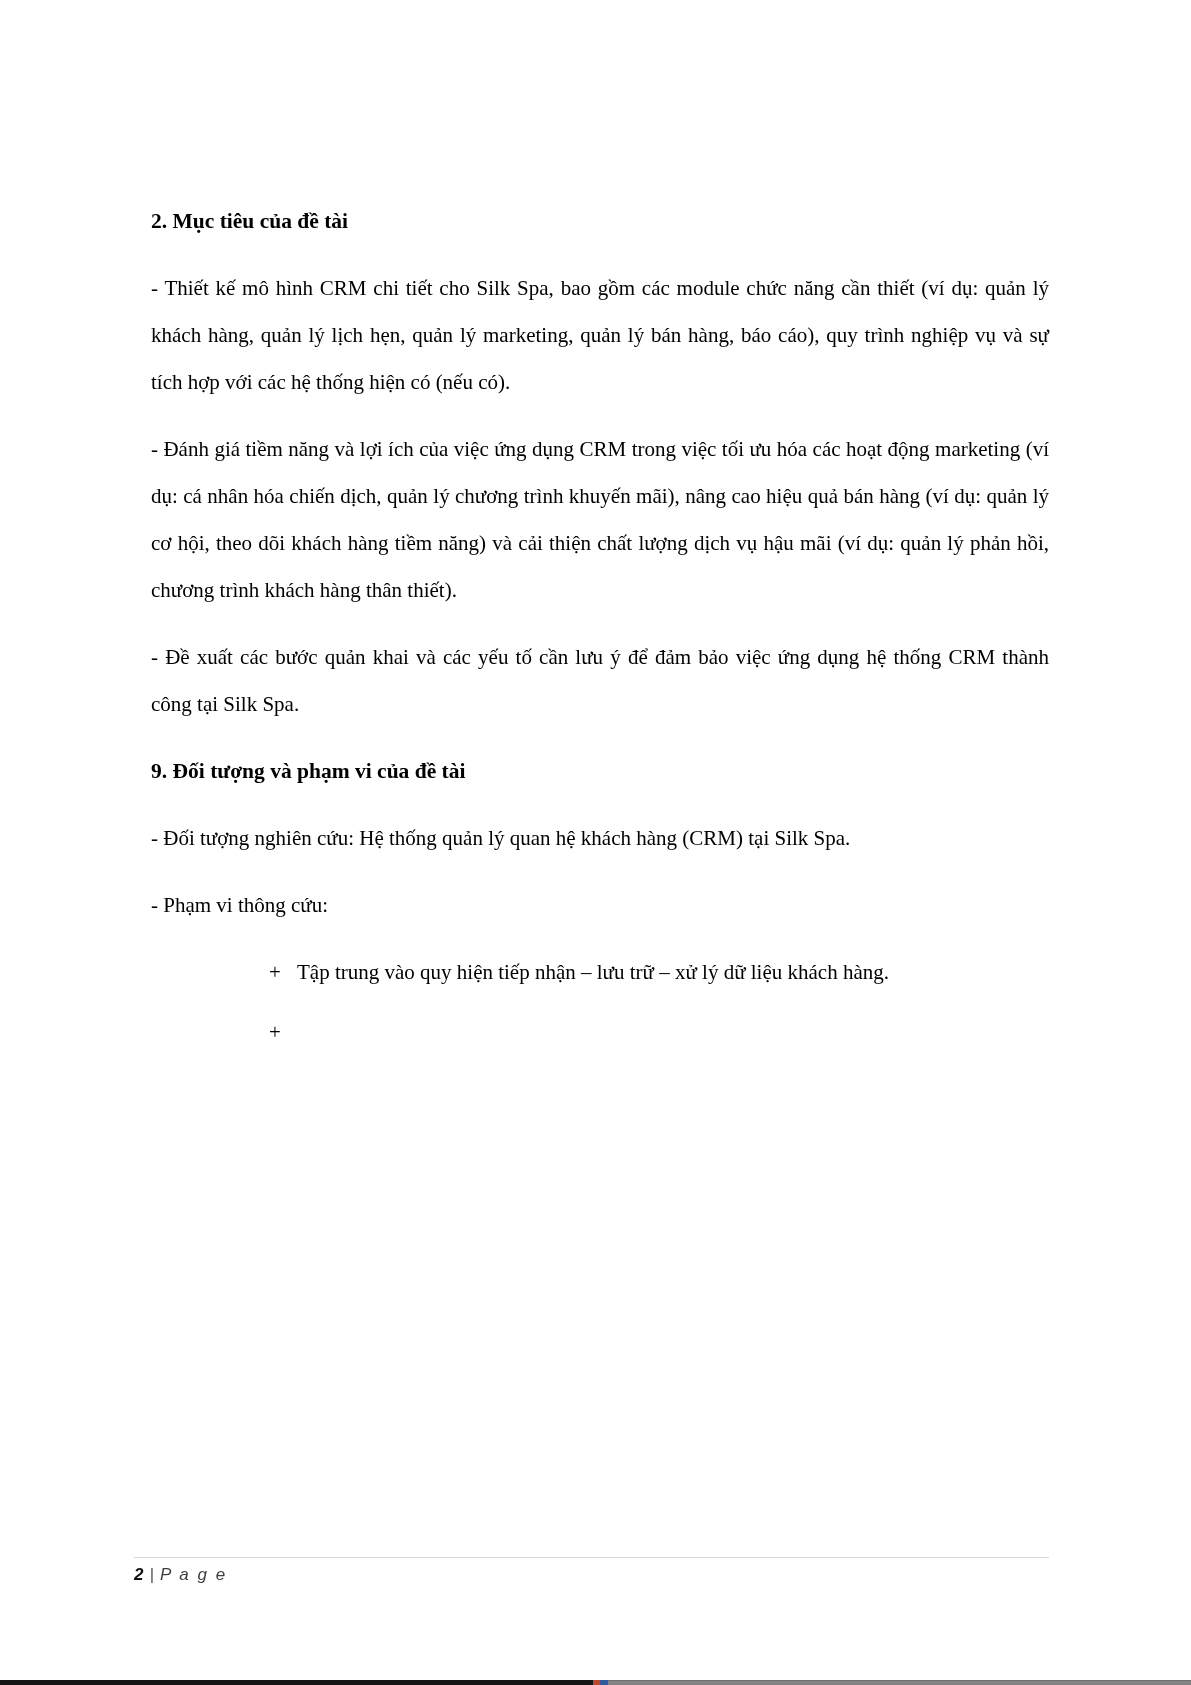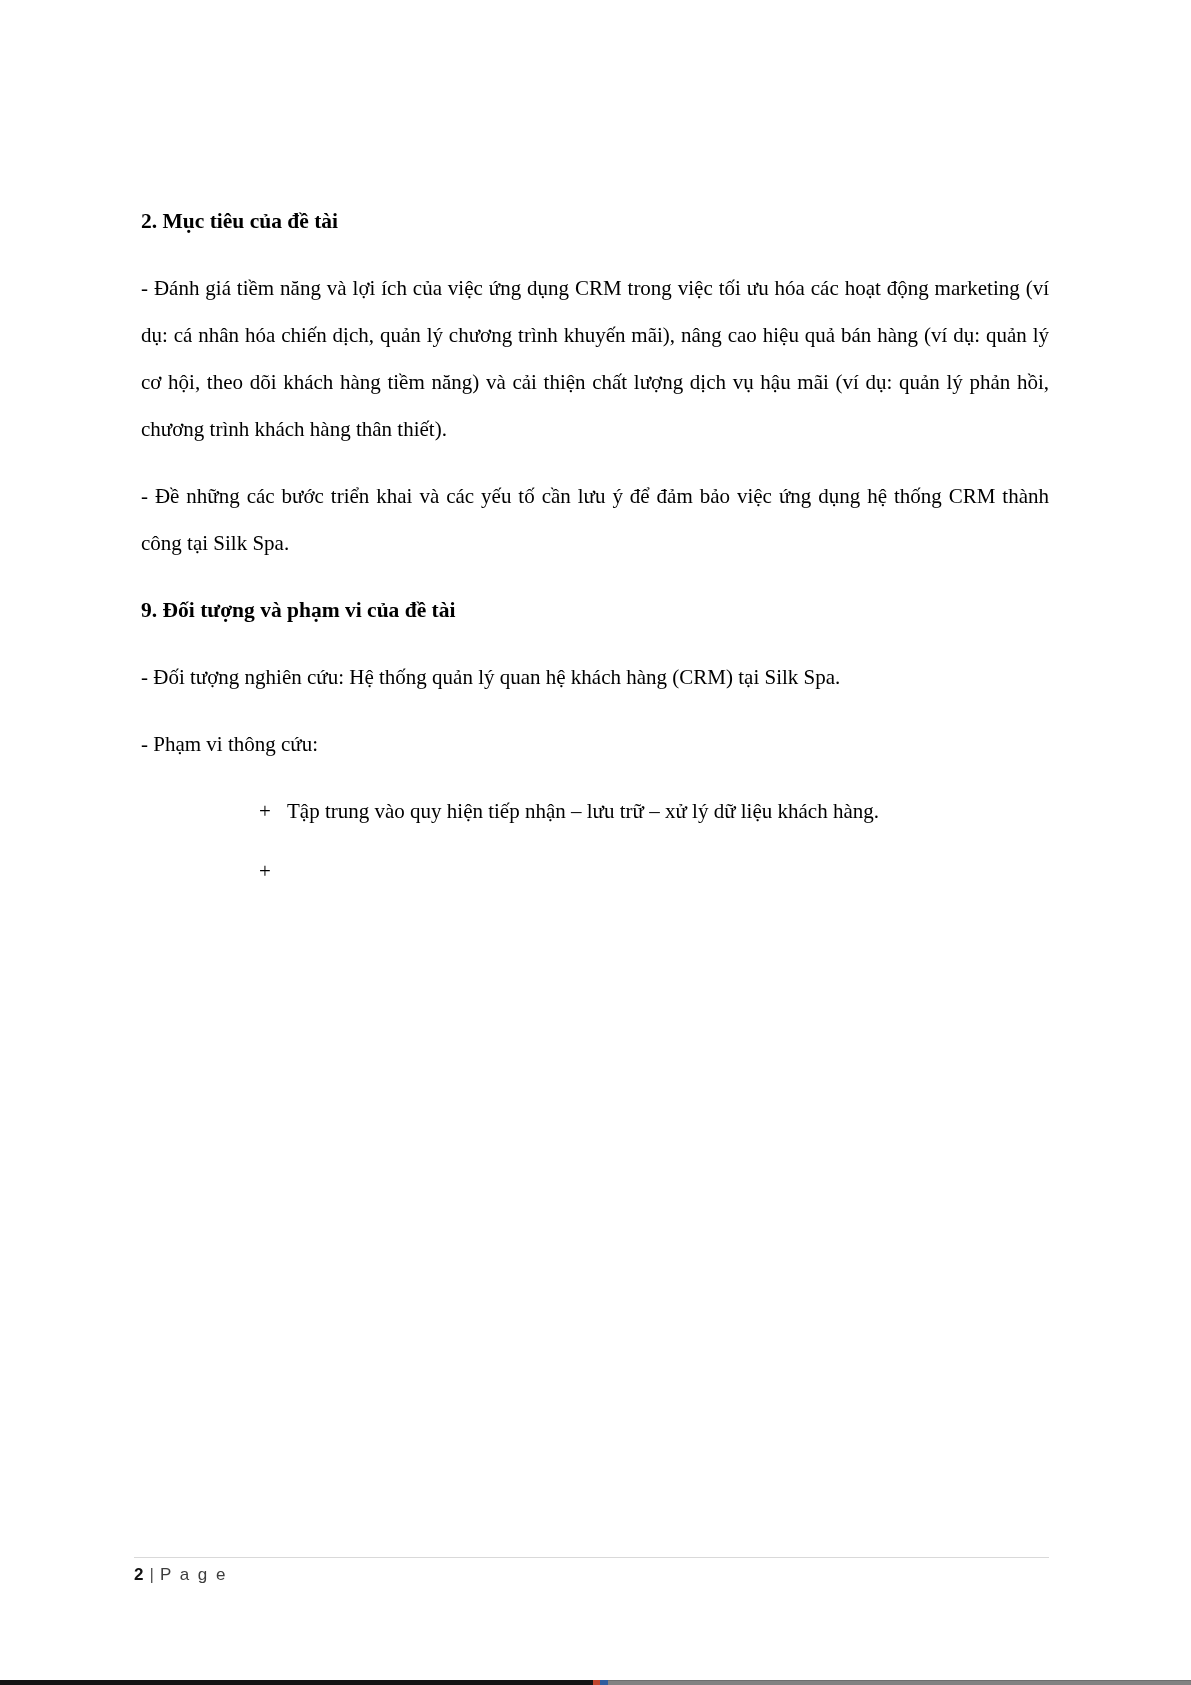--- a/index.html
+++ b/index.html
@@ -17,21 +17,21 @@
   }
   .content {
     position: absolute;
     left: 134px;
     top: 198px;
     width: 915px;
   }
   .block {
     font-size: 21px;
     line-height: 47px;
-    margin: 0 0 20px 7px;
+    margin: 0 0 20px 17px;
     text-align: justify;
     text-justify: inter-word;
   }
   .block.heading {
     font-weight: bold;
     text-align: left;
     font-size: 21.5px;
   }
   .block.list-item {
     position: relative;
@@ -41,20 +41,21 @@
   .block.list-item .marker {
     position: absolute;
     left: 118px;
     top: 0;
   }
   .page-footer {
     position: absolute;
     left: 134px;
     right: 142px;
     top: 1557px;
+    font-style: italic;
   }
   .footer-rule {
     height: 1px;
     background: #d9d9d9;
     width: 100%;
   }
   .footer-text {
     margin-top: 7px;
     font-family: "Liberation Sans", "DejaVu Sans", sans-serif;
     font-size: 17px;
@@ -84,22 +85,23 @@
   .strip-dark   { width: 593px; background: #141414; }
   .strip-red    { width: 7px;   background: #c0442c; }
   .strip-blue   { width: 8px;   background: #2f5c9e; }
   .strip-gray   { flex: 1;      background: #828282; border-top: 1px solid #6e6e6e; box-sizing: border-box; }
 </style>
 </head>
 <body>
 
 <main class="content">
     <div class="block heading">2. Mục tiêu của đề tài</div>
+    <div class="block paragraph">- Thiết kế mô hình CRM chi tiết cho Silk Spa, bao gồm các module chức năng cần thiết (ví dụ: quản lý khách hàng, quản lý lịch hẹn, quản lý marketing, quản lý bán hàng, báo cáo), quy trình nghiệp vụ và sự tích hợp với các hệ thống hiện có (nếu có).</div>
     <div class="block paragraph">- Đánh giá tiềm năng và lợi ích của việc ứng dụng CRM trong việc tối ưu hóa các hoạt động marketing (ví dụ: cá nhân hóa chiến dịch, quản lý chương trình khuyến mãi), nâng cao hiệu quả bán hàng (ví dụ: quản lý cơ hội, theo dõi khách hàng tiềm năng) và cải thiện chất lượng dịch vụ hậu mãi (ví dụ: quản lý phản hồi, chương trình khách hàng thân thiết).</div>
-    <div class="block paragraph">- Đề những các bước triển khai và các yếu tố cần lưu ý để đảm bảo việc ứng dụng hệ thống CRM thành công tại Silk Spa.</div>
+    <div class="block paragraph">- Đề xuất các bước quản khai và các yếu tố cần lưu ý để đảm bảo việc ứng dụng hệ thống CRM thành công tại Silk Spa.</div>
     <div class="block heading">9. Đối tượng và phạm vi của đề tài</div>
     <div class="block paragraph">- Đối tượng nghiên cứu: Hệ thống quản lý quan hệ khách hàng (CRM) tại Silk Spa.</div>
     <div class="block paragraph">- Phạm vi thông cứu:</div>
     <div class="block list-item"><span class="marker">+</span><span>Tập trung vào quy hiện tiếp nhận – lưu trữ – xử lý dữ liệu khách hàng.</span></div>
     <div class="block list-item"><span class="marker">+</span></div>
   </main>
 
 <footer class="page-footer">
   <div class="footer-rule"></div>
   <div class="footer-text">

